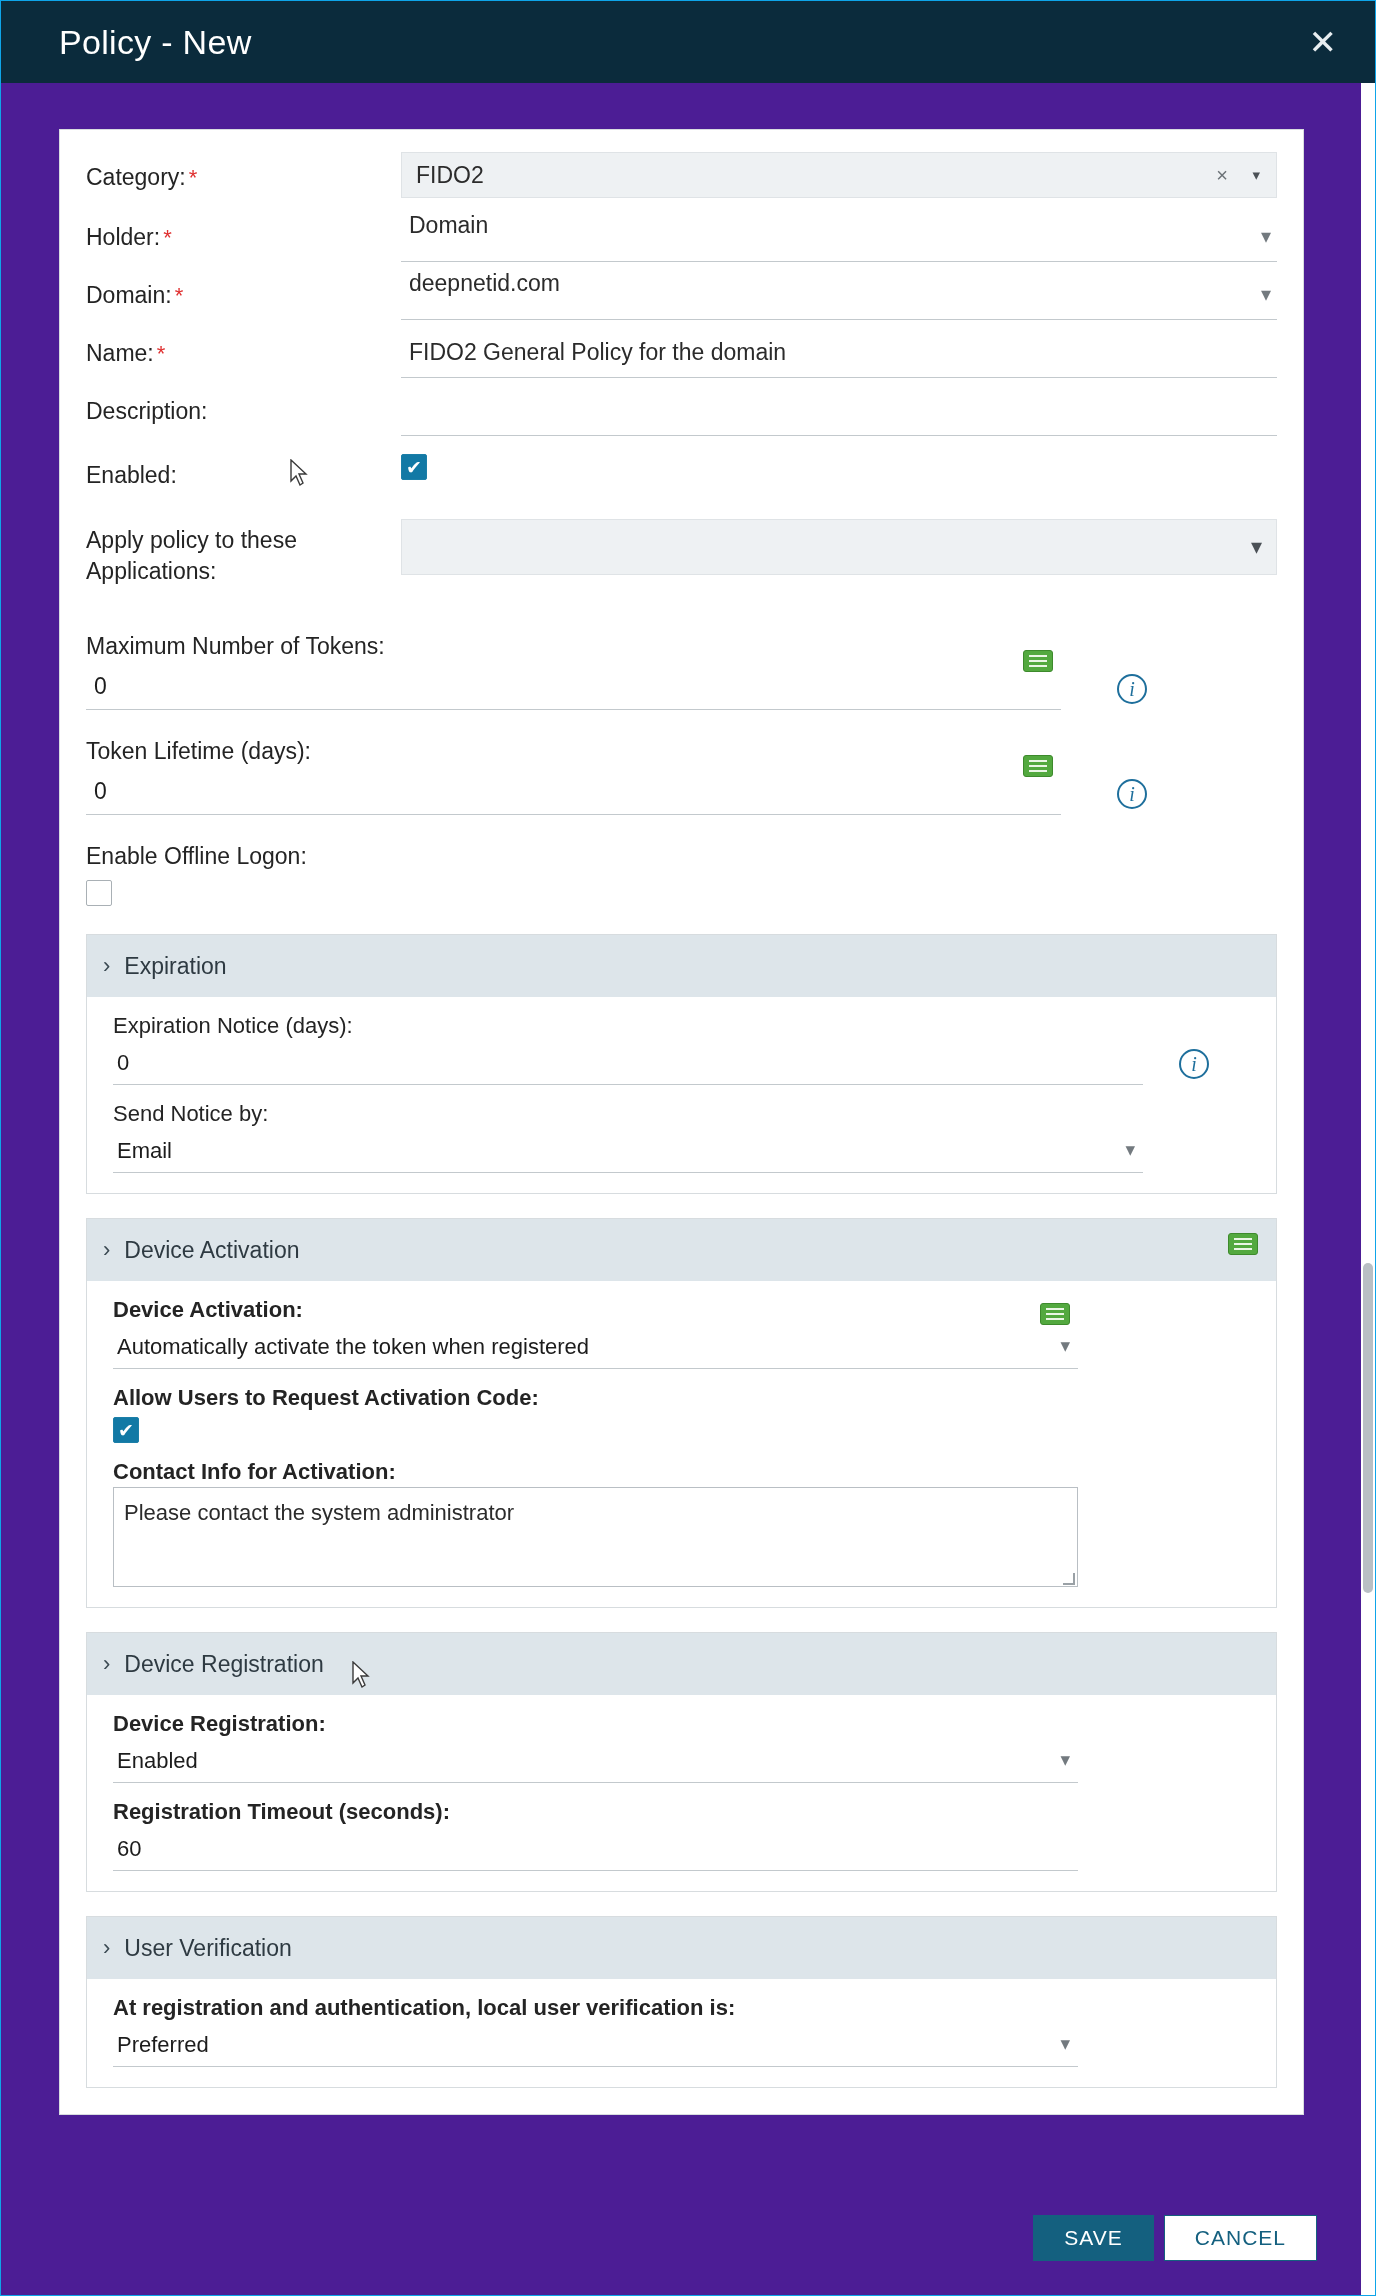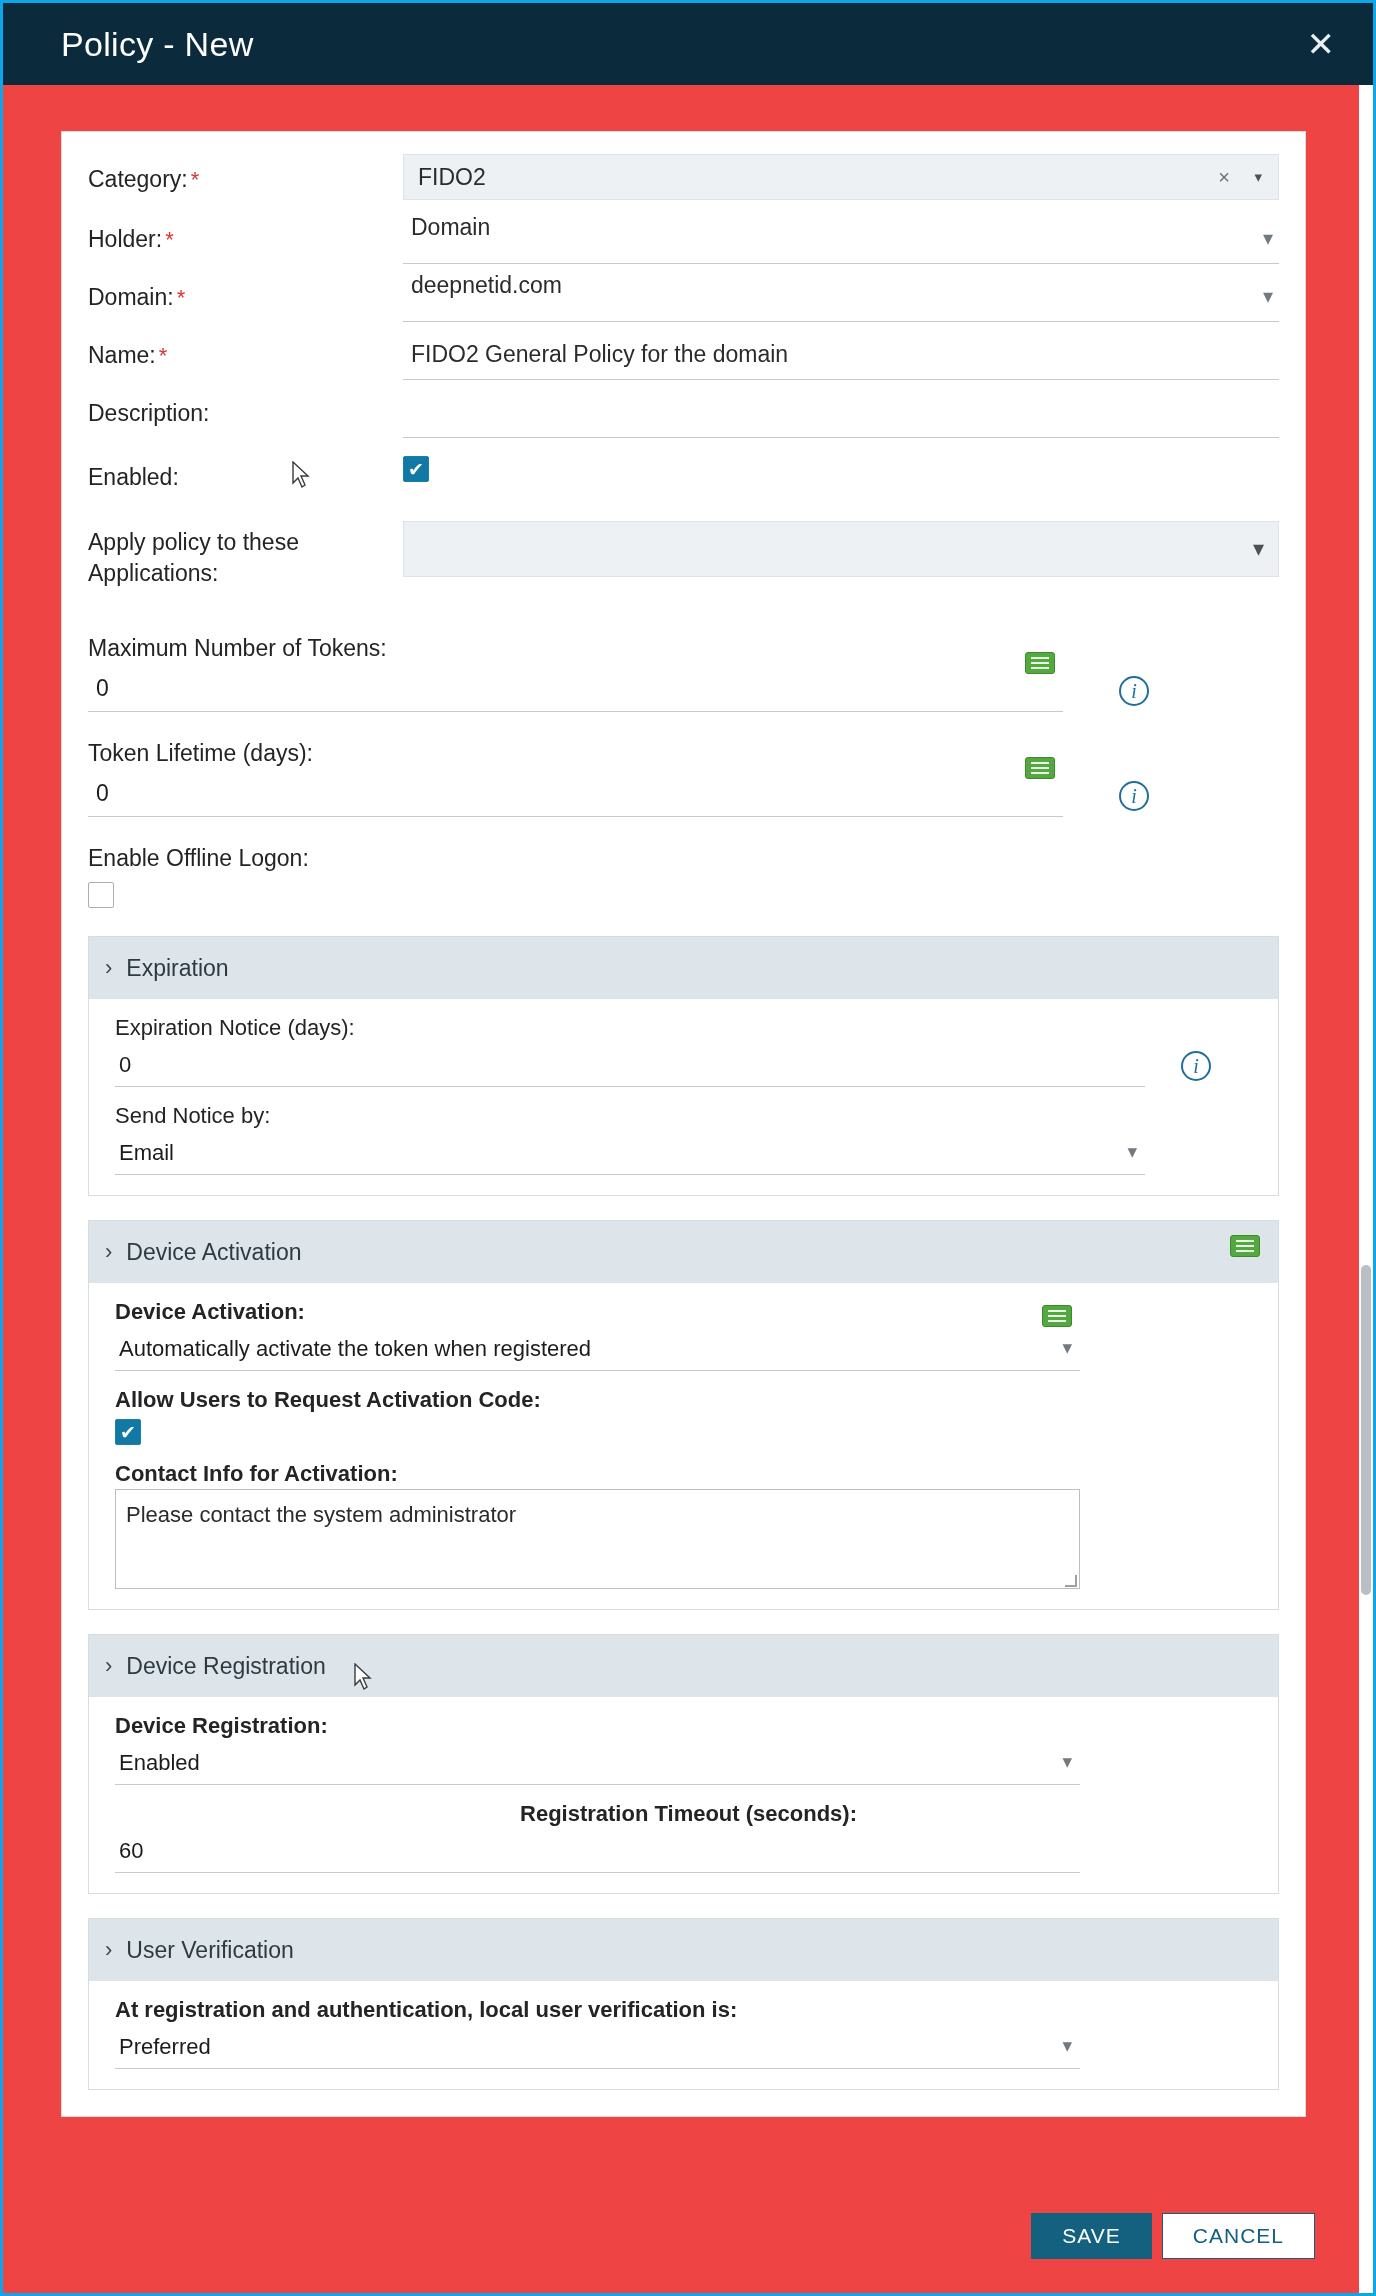--- a/index.html
+++ b/index.html
@@ -9,22 +9,22 @@
     height: 2296px;
     background: #ffffff;
     font-family: "Liberation Sans", sans-serif;
     color: #1c1c1c;
     overflow: hidden;
   }
   .window {
     position: relative;
     width: 1376px;
     height: 2296px;
-    background: #ef4444;
-    border: 3px solid #0ea5e9;
+    background: #4c1d95;
+    border: 1px solid #0ea5e9;
   }
   
   .titlebar {
     height: 82px;
     background: #0b2b3c;
     color: #ffffff;
     display: flex;
     align-items: center;
     padding: 0 26px 0 58px;
     position: relative;
@@ -529,21 +529,21 @@
       <div class="panel-head">
         <span class="chev">›</span>
         <span>Device Registration</span>
       </div>
       <div class="panel-body">
         <div class="pf-label" style="font-weight:bold;">Device Registration:</div>
         <div class="pf-input" style="width:965px;">
           <span>Enabled</span>
           <span class="caret">▾</span>
         </div>
-        <div class="pf-label" style="font-weight:bold; margin-top:16px;text-align:center;">Registration Timeout (seconds):</div>
+        <div class="pf-label" style="font-weight:bold; margin-top:16px;">Registration Timeout (seconds):</div>
         <div class="pf-input" style="width:965px;">
           <span>60</span>
         </div>
       </div>
     </div>
 
     <div class="panel" style="margin-bottom:26px;">
       <div class="panel-head">
         <span class="chev">›</span>
         <span>User Verification</span>

